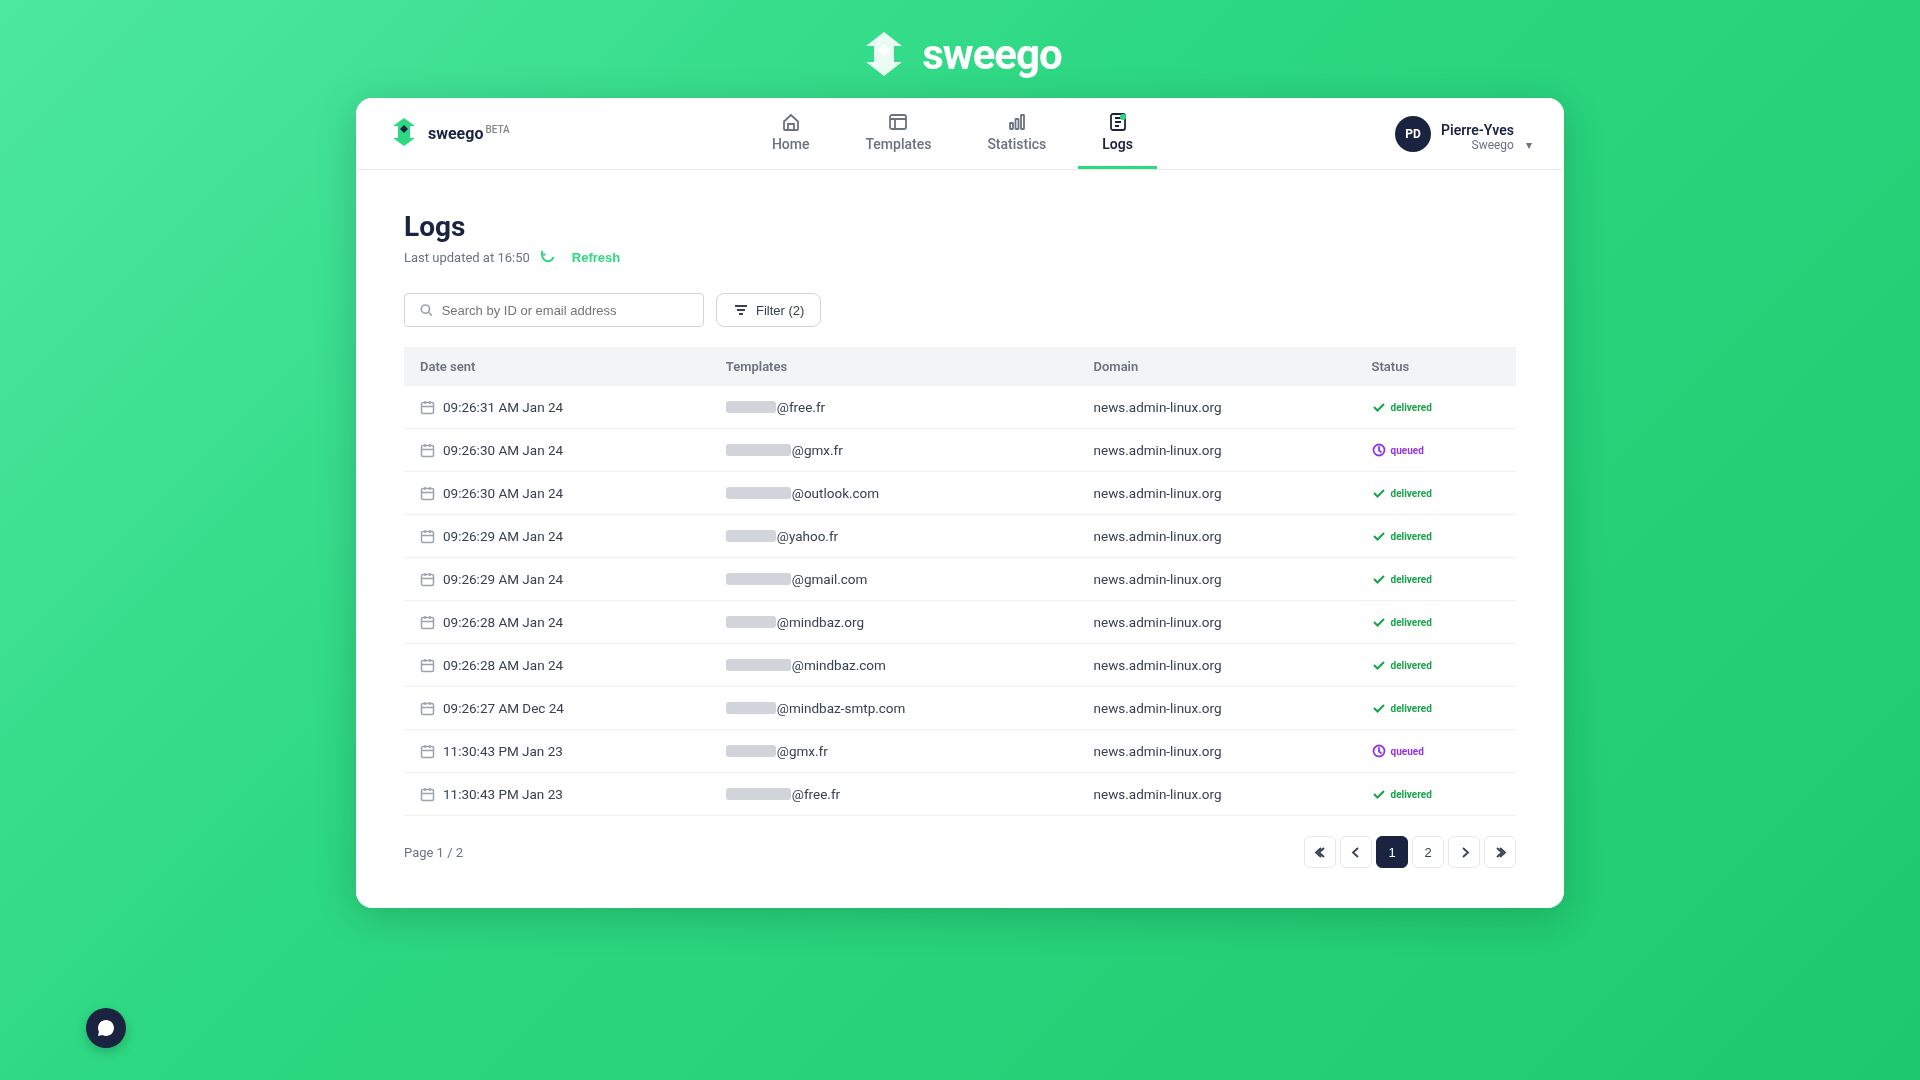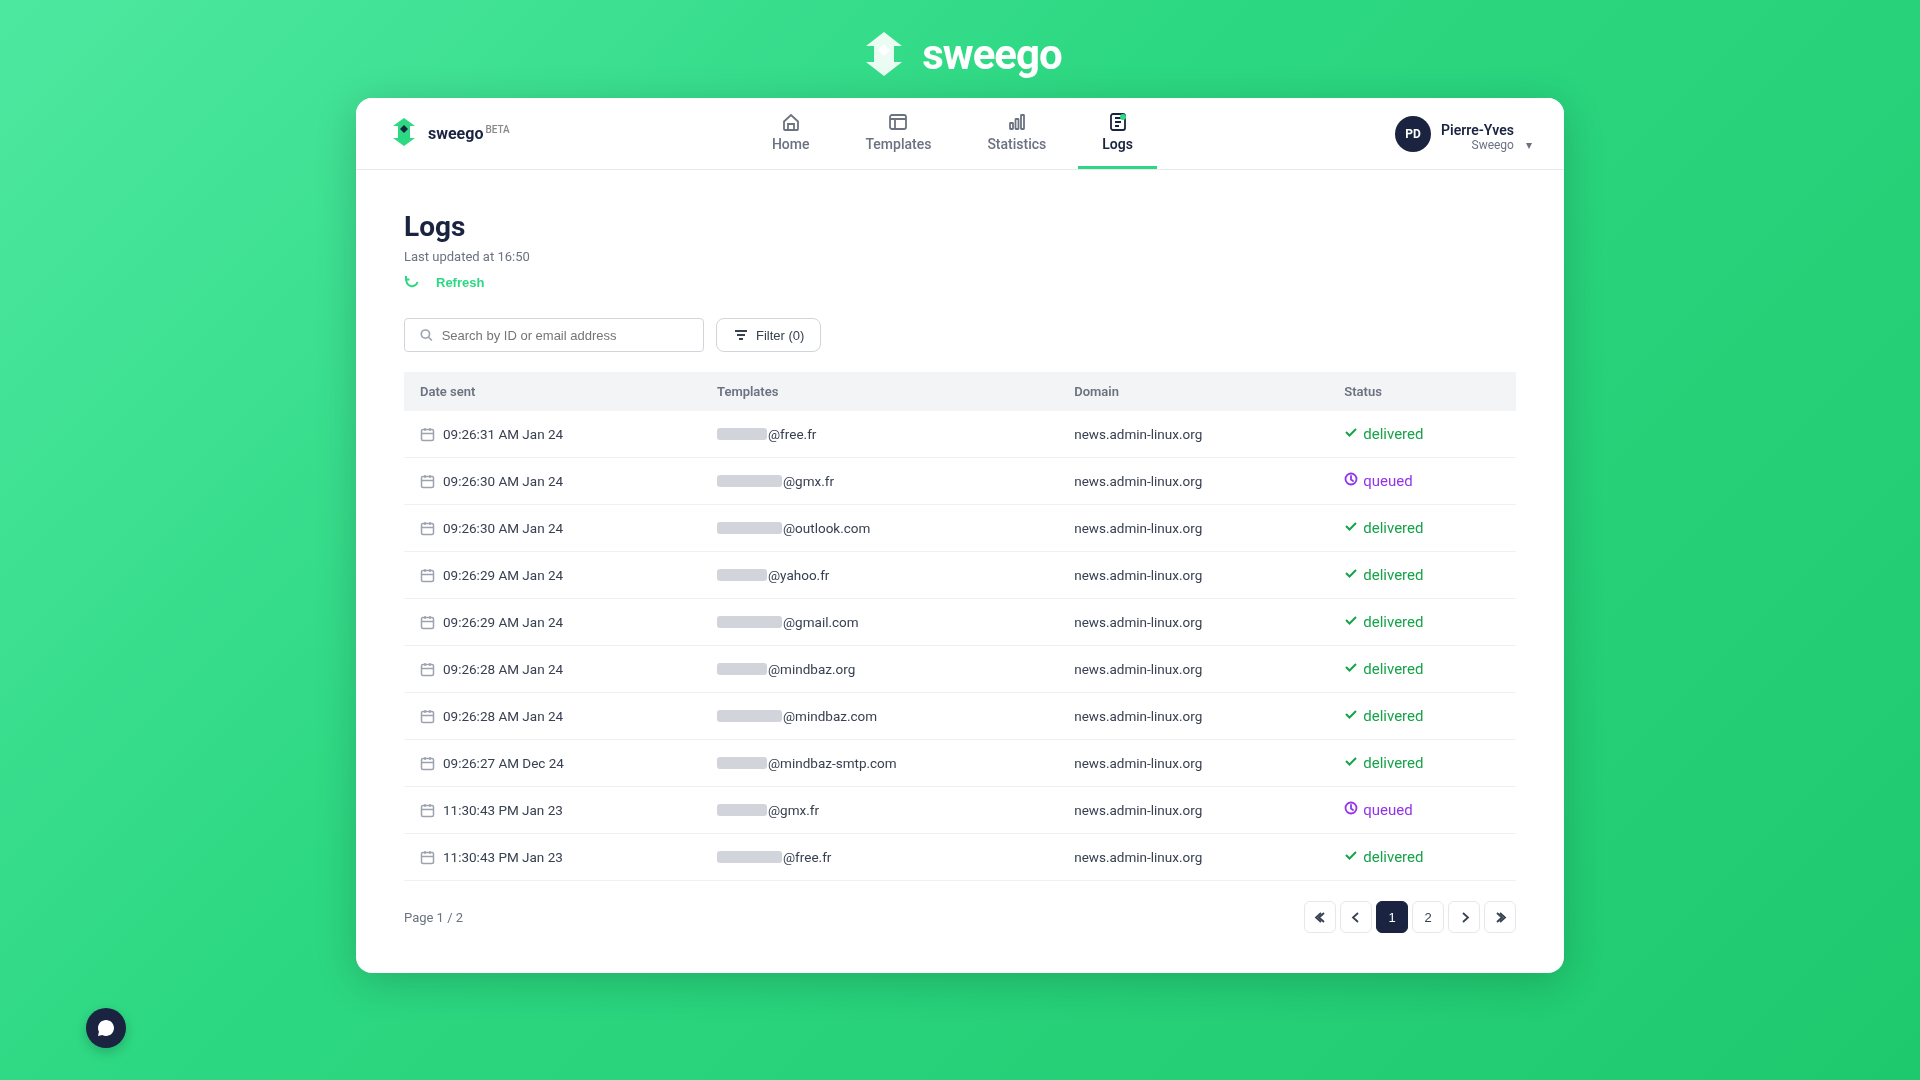--- a/index.html
+++ b/index.html
@@ -127,25 +127,25 @@
     }
 
     .page-title {
       font-size: 28px;
       font-weight: 700;
       color: #1a2340;
       margin-bottom: 6px;
     }
     .last-updated-row {
       display: flex;
+      align-items: center;
       gap: 10px;
       font-size: 13px;
       color: #6b7280;
       margin-bottom: 28px;
-      flex-direction: column;
     }
     .refresh-btn {
       display: flex;
       align-items: center;
       gap: 16px;
       color: #2dd882;
       font-weight: 600;
       font-size: 13px;
       cursor: pointer;
       background: none;
@@ -234,23 +234,24 @@
       gap: 0;
     }
 
     .domain-cell {
       color: #374151;
       white-space: nowrap;
     }
 
     .status-badge {
       display: inline-flex;
+      align-items: center;
       gap: 5px;
-      font-size: 15px;
-      font-weight: 400;
+      font-size: 10px;
+      font-weight: 700;
       padding: 3px 0;
     }
     .status-badge.delivered { color: #16a34a; }
     .status-badge.queued { color: #9333ea; }
     .status-badge svg { width: 14px; height: 14px; }
 
     
     .pagination-row {
       display: flex;
       align-items: center;
@@ -395,21 +396,21 @@
         <svg viewBox="0 0 16 16" fill="none" stroke="#9ca3af" stroke-width="1.8">
           <circle cx="7" cy="7" r="4.5"></circle>
           <path d="M10.5 10.5L14 14"></path>
         </svg>
         <input class="search-input" type="text" placeholder="Search by ID or email address" style="">
       </div>
       <button class="filter-btn">
         <svg viewBox="0 0 16 16" fill="none" stroke="currentColor" stroke-width="1.8">
           <path d="M2 4h12M4 8h8M6 12h4"></path>
         </svg>
-        <span>Filter (0)</span>
+        <span>Filter (2)</span>
       </button>
     </div>
 
     <table class="logs-table">
       <thead>
         <tr>
           <th>Date sent</th>
           <th>Templates</th>
           <th>Domain</th>
           <th>Status</th>

